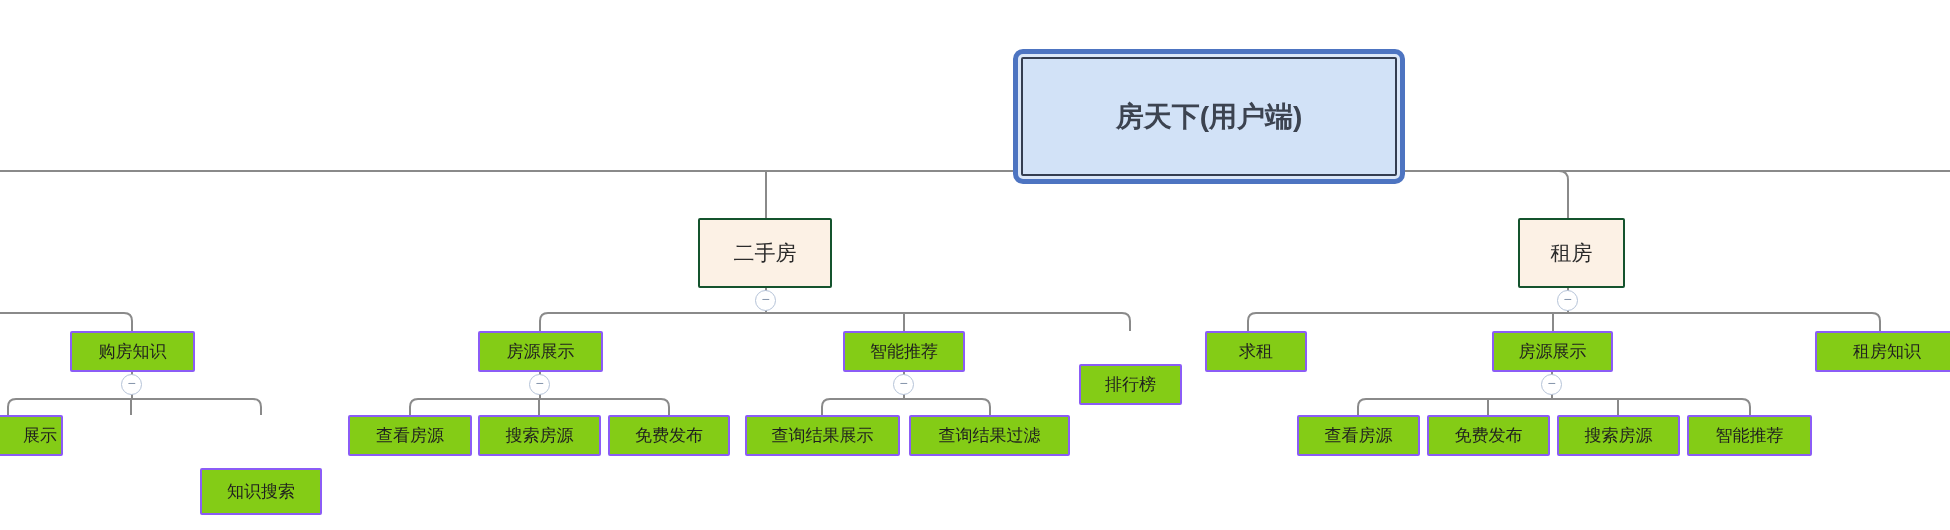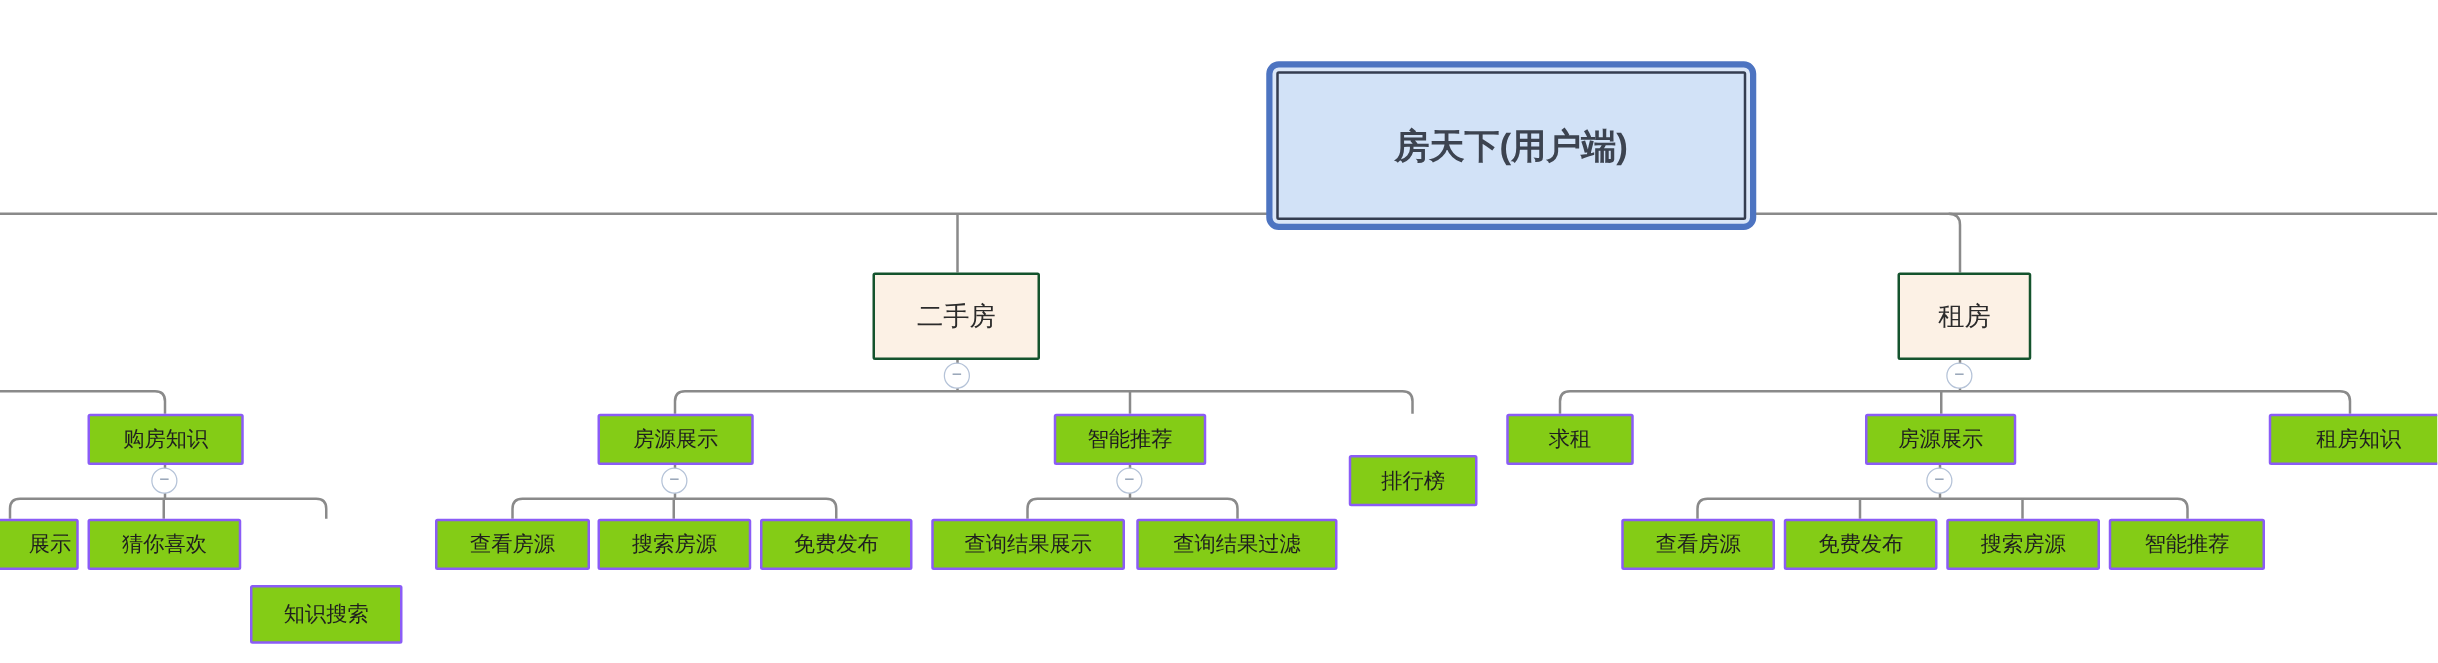--- a/index.html
+++ b/index.html
@@ -130,21 +130,20 @@
 
   <div class="node" style="left:70px; top:331px; width:125px; height:41px;">购房知识</div>
   <div class="node" style="left:478px; top:331px; width:125px; height:41px;">房源展示</div>
   <div class="node" style="left:843px; top:331px; width:122px; height:41px;">智能推荐</div>
   <div class="node" style="left:1079px; top:331px; width:103px; height:41px;margin-top:33px;">排行榜</div>
   <div class="node" style="left:1205px; top:331px; width:102px; height:41px;">求租</div>
   <div class="node" style="left:1492px; top:331px; width:121px; height:41px;">房源展示</div>
   <div class="node" style="left:1815px; top:331px; width:144px; height:41px;text-align:right;">租房知识</div>
 
   <div class="node partial" style="left:-62px; top:415px; width:125px; height:41px;">展示</div>
-  <div class="node" style="left:70px; top:415px; width:123px; height:41px;">猜你喜欢</div>
   <div class="node" style="left:200px; top:428px; width:122px; height:47px;margin-top:40px;">知识搜索</div>
 
   <div class="node" style="left:348px; top:415px; width:124px; height:41px;">查看房源</div>
   <div class="node" style="left:478px; top:415px; width:123px; height:41px;">搜索房源</div>
   <div class="node" style="left:608px; top:415px; width:122px; height:41px;">免费发布</div>
 
   <div class="node" style="left:745px; top:415px; width:155px; height:41px;">查询结果展示</div>
   <div class="node" style="left:909px; top:415px; width:161px; height:41px;">查询结果过滤</div>
 
   <div class="node" style="left:1297px; top:415px; width:123px; height:41px;">查看房源</div>

